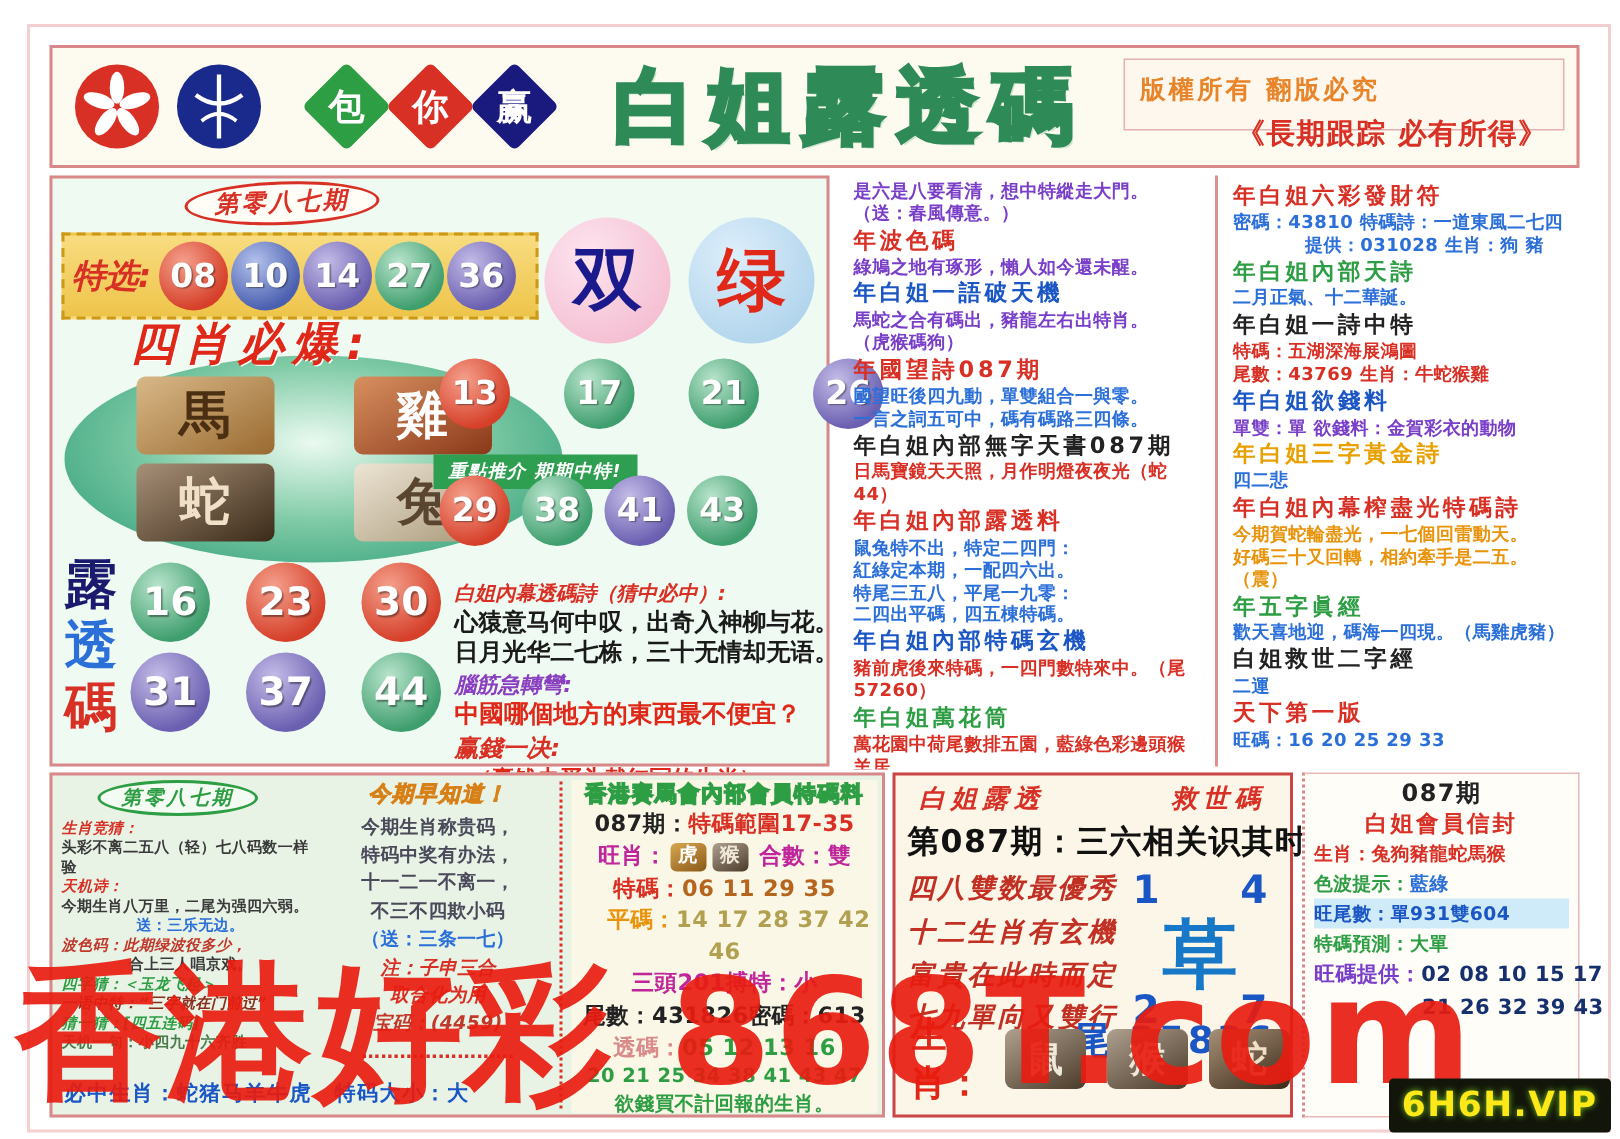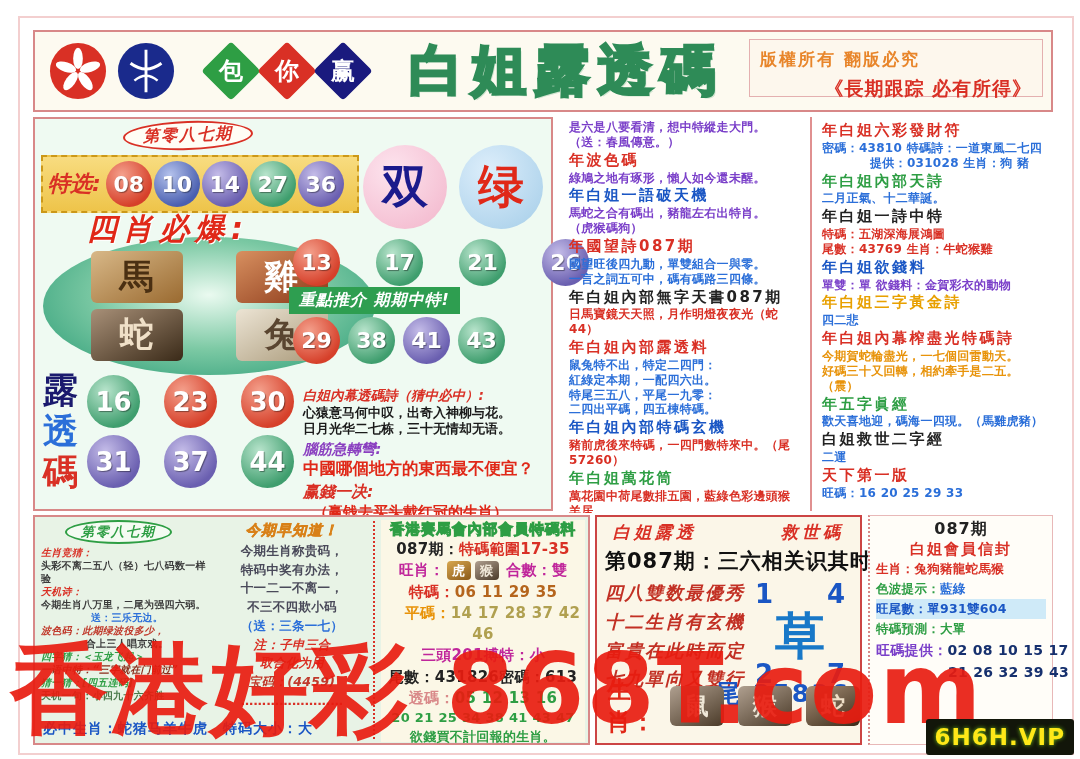--- a/index.html
+++ b/index.html
@@ -11,21 +11,21 @@
   .hdr{position:absolute;left:33px;top:30px;width:1020px;height:82px;background:#fdfaf0;
        border:2px solid #d88888;box-sizing:border-box;display:flex;align-items:center;}
   .flag,.logo{width:58px;height:58px;border-radius:50%;flex:none;margin-left:14px;}
   .logo{margin-left:10px;}
   .dias{display:flex;margin-left:28px;flex:none;}
   .dia{width:42px;height:42px;transform:rotate(45deg);display:flex;align-items:center;justify-content:center;margin:0 7px;border-radius:4px;}
   .dia i{transform:rotate(-45deg);font-style:normal;color:#fff;font-weight:900;font-size:24px;}
   .d-g{background:#2e9e44;} .d-r{background:#d93025;} .d-b{background:#1a1a7e;}
   .title{flex:none;margin-left:38px;font-size:54px;font-weight:900;color:#f7eed6;
          -webkit-text-stroke:3px #2e8b57;letter-spacing:9px;text-shadow:2px 2px 0 #cfe4cf;white-space:nowrap;}
-  .copy-box{position:absolute;right:8px;top:7px;width:294px;height:58px;border:1px solid #e4b0b0;
+  .copy-box{position:absolute;right:8px;top:7px;width:294px;height:48px;border:1px solid #e4b0b0;
             background:#fdf7ed;box-sizing:border-box;padding:8px 10px 0 10px;}
   .copy1{color:#e8852a;font-weight:bold;font-size:17px;letter-spacing:2px;}
   .copy2{color:#d93025;font-weight:bold;font-size:19px;text-align:right;margin-top:5px;letter-spacing:1px;}
 
   
   .ball{display:inline-flex;align-items:center;justify-content:center;border-radius:50%;color:#fff;
         font-weight:900;text-shadow:1px 1px 1px rgba(0,0,0,.4);flex:none;}
   .b-red{background:radial-gradient(circle at 35% 30%,#f4a08c,#d6402a 72%);}
   .b-green{background:radial-gradient(circle at 35% 30%,#b8e4cc,#3f9e6e 72%);}
   .b-purple{background:radial-gradient(circle at 35% 30%,#c4bce8,#6a5fb0 72%);}
@@ -58,31 +58,31 @@
   .c-lv{left:424px;background:radial-gradient(circle at 35% 30%,#ddeefb,#a4cde8);color:#e02818;}
   .sx{position:absolute;left:52px;top:90px;font-size:30px;color:#e02818;font-weight:900;
       letter-spacing:6px;z-index:3;font-style:italic;text-shadow:1px 1px 0 #fff;}
   .ell{position:absolute;left:8px;top:118px;width:332px;height:138px;border-radius:50%;
        background:radial-gradient(ellipse at 50% 42%,#eafaf0 0%,#7cc9a4 48%,#2f9e78 92%);
        display:flex;flex-wrap:wrap;justify-content:space-around;align-content:center;gap:6px 18px;
        padding:8px 30px;box-sizing:border-box;}
   .r-row1,.r-row2{position:absolute;left:258px;display:flex;gap:8px;}
   .r-row1{top:120px;gap:36px;} .r-row2{top:198px;}
   .r-row1 .ball,.r-row2 .ball{width:47px;height:47px;font-size:22px;}
-  .promo{position:absolute;left:254px;top:168px;background:#2e9e50;color:#fff;font-weight:900;
-         font-style:italic;font-size:16px;padding:3px 10px;letter-spacing:1px;white-space:nowrap;}
+  .promo{position:absolute;left:254px;top:184px;background:#2e9e50;color:#fff;font-weight:900;
+         font-style:italic;font-size:12px;padding:3px 10px;letter-spacing:1px;white-space:nowrap;}
   .vchars{position:absolute;left:8px;top:254px;display:flex;flex-direction:column;gap:6px;
           font-size:35px;font-weight:900;line-height:1;}
   .vc1{color:#1a1a6e;} .vc2{color:#2b6fd9;} .vc3{color:#d93025;}
   .lt-row1,.lt-row2{position:absolute;left:52px;display:flex;gap:24px;}
   .lt-row1{top:256px;} .lt-row2{top:316px;}
   .lt-row1 .ball,.lt-row2 .ball{width:53px;height:53px;font-size:26px;}
   .rp-text{position:absolute;left:244px;top:268px;width:270px;margin-left:24px;}
   .poem-title{color:#d93025;font-weight:bold;font-style:italic;font-size:13.5px;}
-  .poem-line{color:#1a1a1a;font-weight:bold;font-size:13px;line-height:1.22;}
+  .poem-line{color:#1a1a1a;font-weight:bold;font-size:16px;line-height:1.22;}
   .riddle-label{color:#8a3fc0;font-weight:bold;font-style:italic;font-size:14.5px;margin-top:3px;}
   .riddle-text{color:#e02818;font-weight:900;font-size:16.5px;line-height:1.2;}
   .win-label{color:#d93025;font-weight:900;font-style:italic;font-size:16px;margin-top:3px;}
   .win-hint{color:#e02818;font-weight:bold;font-size:15px;padding-left:10px;}
 
   
   .mcol{position:absolute;left:563px;top:117px;width:245px;height:396px;overflow:hidden;
         padding:3px 6px;box-sizing:border-box;}
   .rcol{position:absolute;left:816px;top:117px;width:236px;height:396px;overflow:hidden;
         padding:3px 6px;box-sizing:border-box;}

